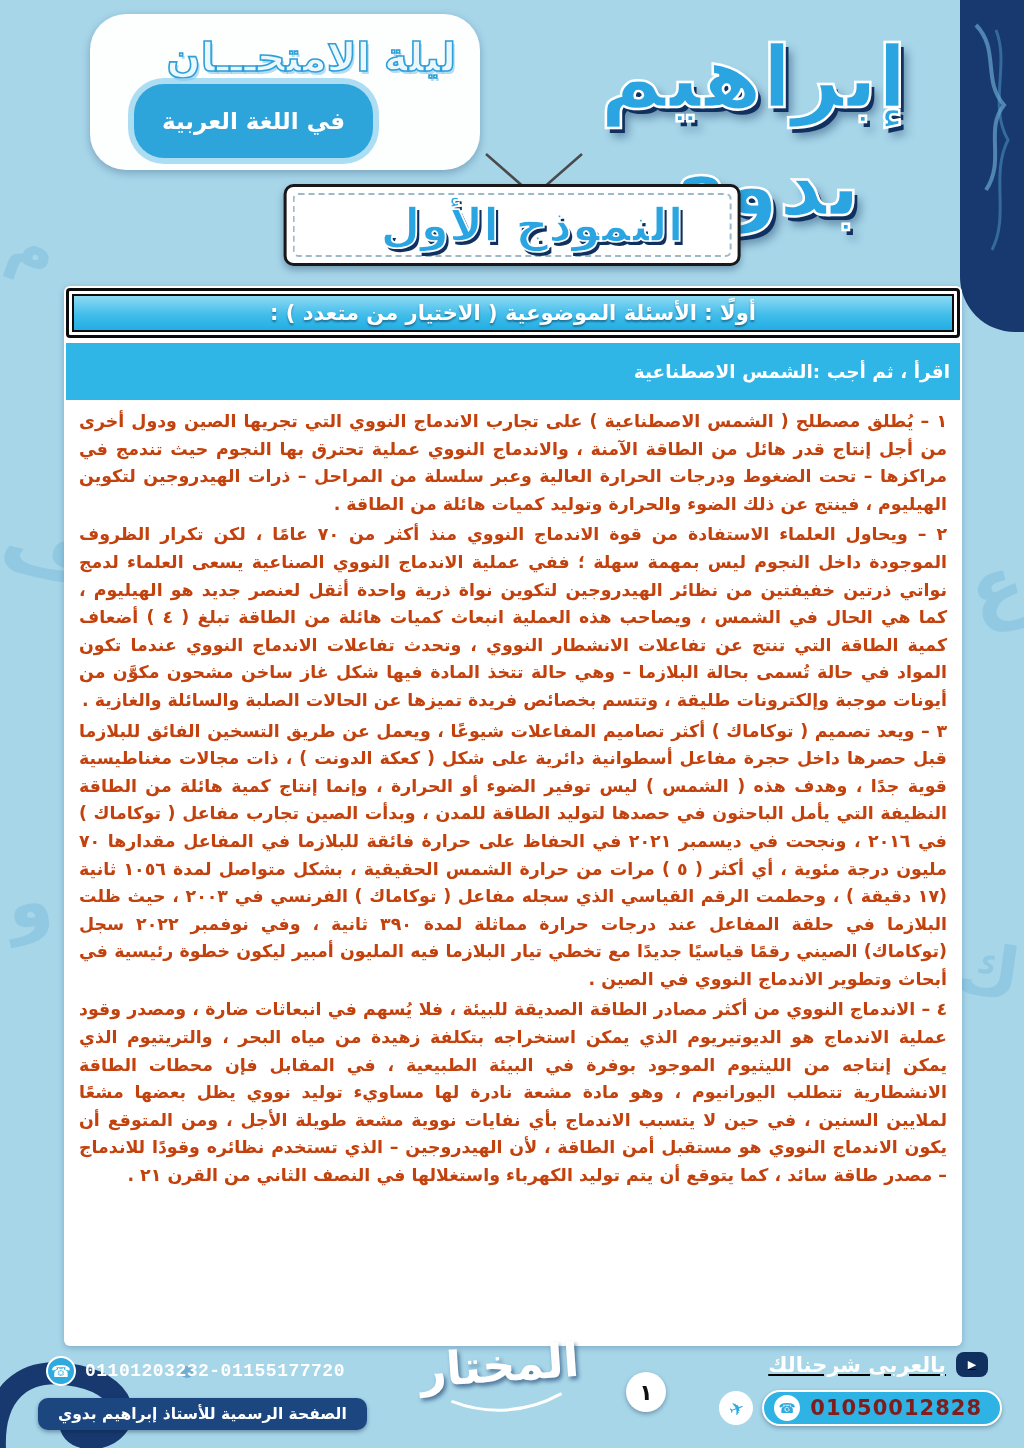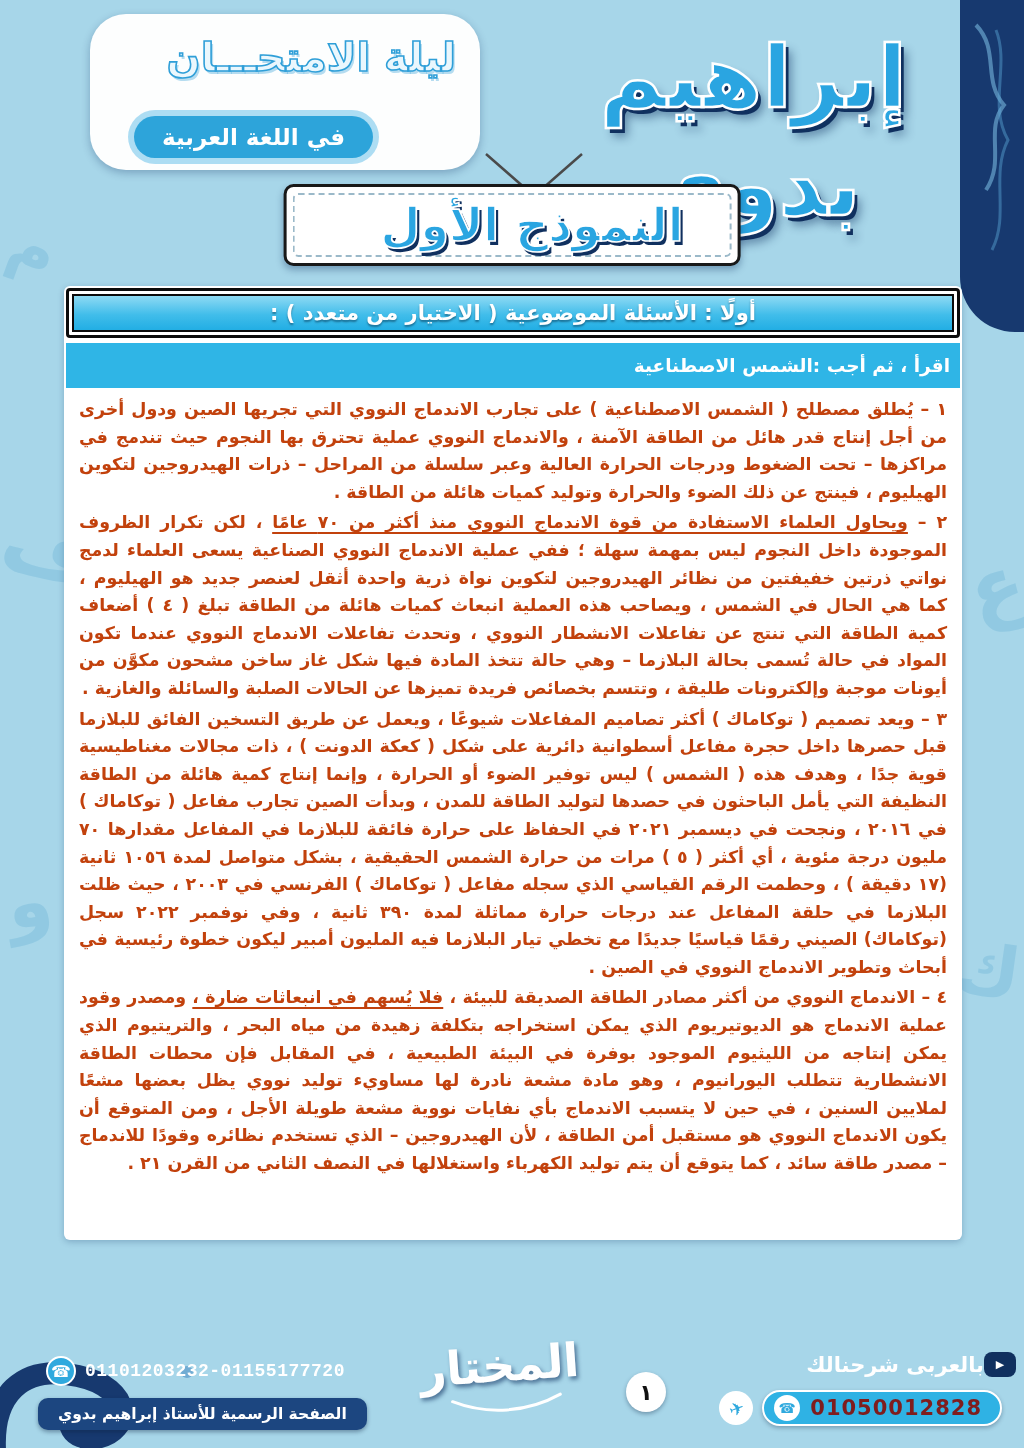--- a/index.html
+++ b/index.html
@@ -23,56 +23,56 @@
 
   
   .header-banner { position:absolute; left:90px; top:14px; width:390px; height:156px;
                    background:#fdfefe; border-radius:36px; z-index:2;
                    box-shadow:0 3px 8px rgba(16,48,95,.3); }
   .exam-night { position:absolute; top:20px; right:24px; direction:rtl;
                 font-size:40px; font-weight:bold; color:#eaf7fd;
                 -webkit-text-stroke:1.6px #2f9fd8;
                 text-shadow:2px 3px 0 rgba(47,159,216,.35); }
   .subject-badge { position:absolute; bottom:12px; left:44px; background:#2da4da;
-                   color:#fff; font-size:23px; font-weight:bold; padding:8px 28px;
+                   color:#fff; font-size:23px; font-weight:bold; padding:24px 28px;
                    border-radius:30px; direction:rtl;
                    box-shadow:0 0 0 6px rgba(130,203,236,.65); }
   .brand-title { position:absolute; top:24px; right:18px; width:505px; z-index:2;
                  direction:rtl; text-align:center; font-size:86px; font-weight:bold;
                  color:#2aa5e1; -webkit-text-stroke:2.5px #ffffff;
                  text-shadow:4px 5px 0 #10305f, 7px 9px 10px rgba(16,48,95,.45);
                  line-height:1.25; }
   .hanger { position:absolute; left:468px; top:152px; z-index:2; }
 
   .model-plaque { position:absolute; top:184px; left:50%; transform:translateX(-50%);
                   background:#fff; border:3px solid #181818; border-radius:10px;
                   padding:6px; z-index:3; box-shadow:0 4px 7px rgba(16,48,95,.35); }
   .model-inner { border:2px dashed #9bb9c9; border-radius:6px; padding:3px 46px; }
   .model-title { direction:rtl; font-size:46px; font-weight:bold; color:#2aa5e1;
                  -webkit-text-stroke:1.7px #fff;
                  text-shadow:3px 4px 0 #10305f; white-space:nowrap;margin-left:40px; }
 
   
-  .content { position:absolute; left:64px; top:286px; width:898px; height:954px;
+  .content { position:absolute; left:64px; top:286px; width:898px; height:1060px;
              background:#ffffff; border-radius:6px; z-index:2; padding:2px;
              box-shadow:0 2px 6px rgba(16,48,95,.25); }
   .bar1 { border:3px solid #0b0b0b; border-radius:4px; padding:3px; background:#fff; }
   .bar1-inner { border:2px solid #0b0b0b;
                 background:linear-gradient(180deg,#8edaf4 0%,#41bdea 55%,#22aee4 100%);
                 text-align:center; padding:5px 0; direction:rtl; }
   .bar1-inner span { color:#fff; font-weight:bold; font-size:21px;
                      text-shadow:0 2px 2px rgba(10,60,90,.55); }
-  .bar2 { margin-top:5px; background:#2fb5e6; padding:12px 10px; direction:rtl;
+  .bar2 { margin-top:5px; background:#2fb5e6; padding:18px 10px; direction:rtl;
           text-align:right; }
   .bar2 span { color:#fff; font-weight:bold; font-size:18.5px; }
 
   .passage { padding:8px 13px 0 13px; direction:rtl; text-align:justify;
              font-size:17.4px; line-height:27.6px; font-weight:bold; color:#c2410c; }
   .para { margin-bottom:3px; }
-  .u { text-decoration:underline; text-underline-offset:4px;
+  .u { text-underline-offset:4px;
        text-decoration-thickness:1.6px; text-decoration-skip-ink:none; }
 
   
   .f-phone-row { position:absolute; left:46px; top:1356px; display:flex;
                  align-items:center; gap:9px; z-index:2; }
   .icon-circle { width:30px; height:30px; border-radius:50%; background:#2fa9de;
                  border:2px solid #fff; color:#fff; display:flex; align-items:center;
                  justify-content:center; font-size:16px; }
   .f-phone-row span.nums { color:#fff; font-weight:bold; font-size:18px;
                            letter-spacing:.5px;font-family:Liberation Mono, monospace; }
@@ -81,22 +81,22 @@
               border-radius:10px; direction:rtl; z-index:2;
               box-shadow:0 2px 4px rgba(10,30,60,.4); }
   .f-logo { position:absolute; left:430px; top:1338px; width:150px; z-index:2;
             text-align:center; transform:rotate(-4deg); }
   .f-logo .logo-text { color:#fff; font-size:46px; font-weight:bold; direction:rtl;
                        text-shadow:2px 3px 4px rgba(16,48,95,.6); }
   .f-page-circle { position:absolute; left:626px; top:1372px; width:40px; height:40px;
                    background:#fff; border-radius:50%; display:flex; align-items:center;
                    justify-content:center; font-size:22px; font-weight:bold;
                    color:#111; z-index:2; box-shadow:0 2px 4px rgba(10,30,60,.35); }
-  .f-social-row { position:absolute; right:8px; top:1352px; display:flex;
-                  align-items:center; z-index:2; }
+  .f-social-row { position:absolute; right:36px; top:1352px; display:flex;
+                  align-items:center; gap:10px; z-index:2;text-decoration:underline; }
   .f-social-row span.handle { color:#fff; font-weight:bold; font-size:21px;
                               direction:rtl; }
   .yt-icon { width:32px; height:25px; background:#10305f; border-radius:8px;
              display:flex; align-items:center; justify-content:center;
              color:#fff; font-size:11px; }
   .f-phone-pill-row { position:absolute; right:22px; top:1390px; display:flex;
                       align-items:center; gap:9px; z-index:2; }
   .tg-icon { width:34px; height:34px; border-radius:50%; background:#fff;
              color:#2fa9de; display:flex; align-items:center; justify-content:center;
              font-size:18px; }

